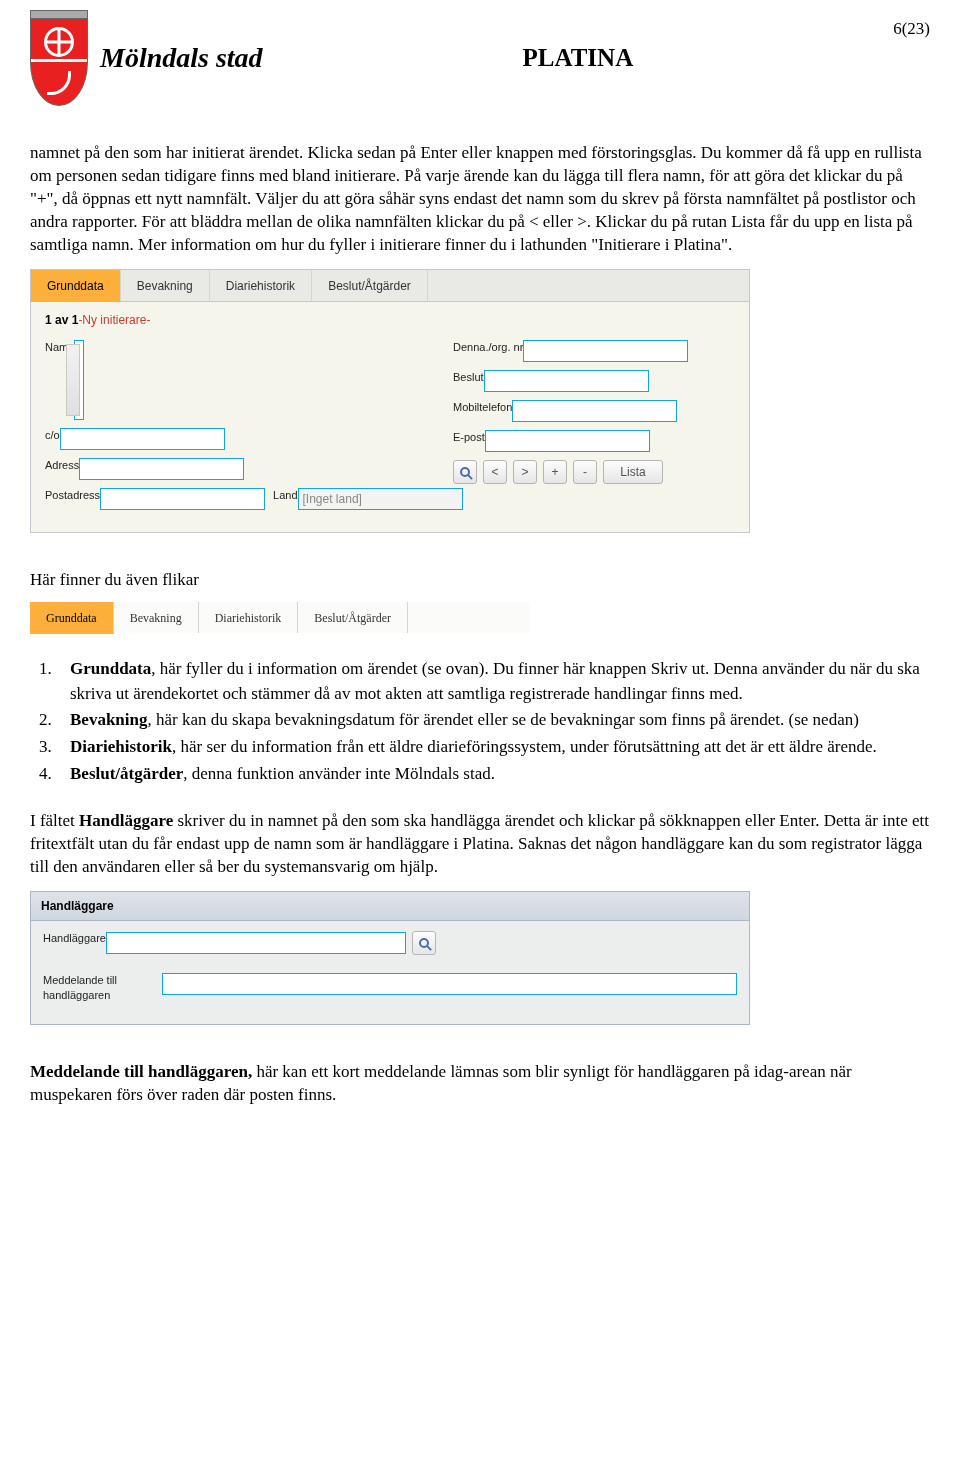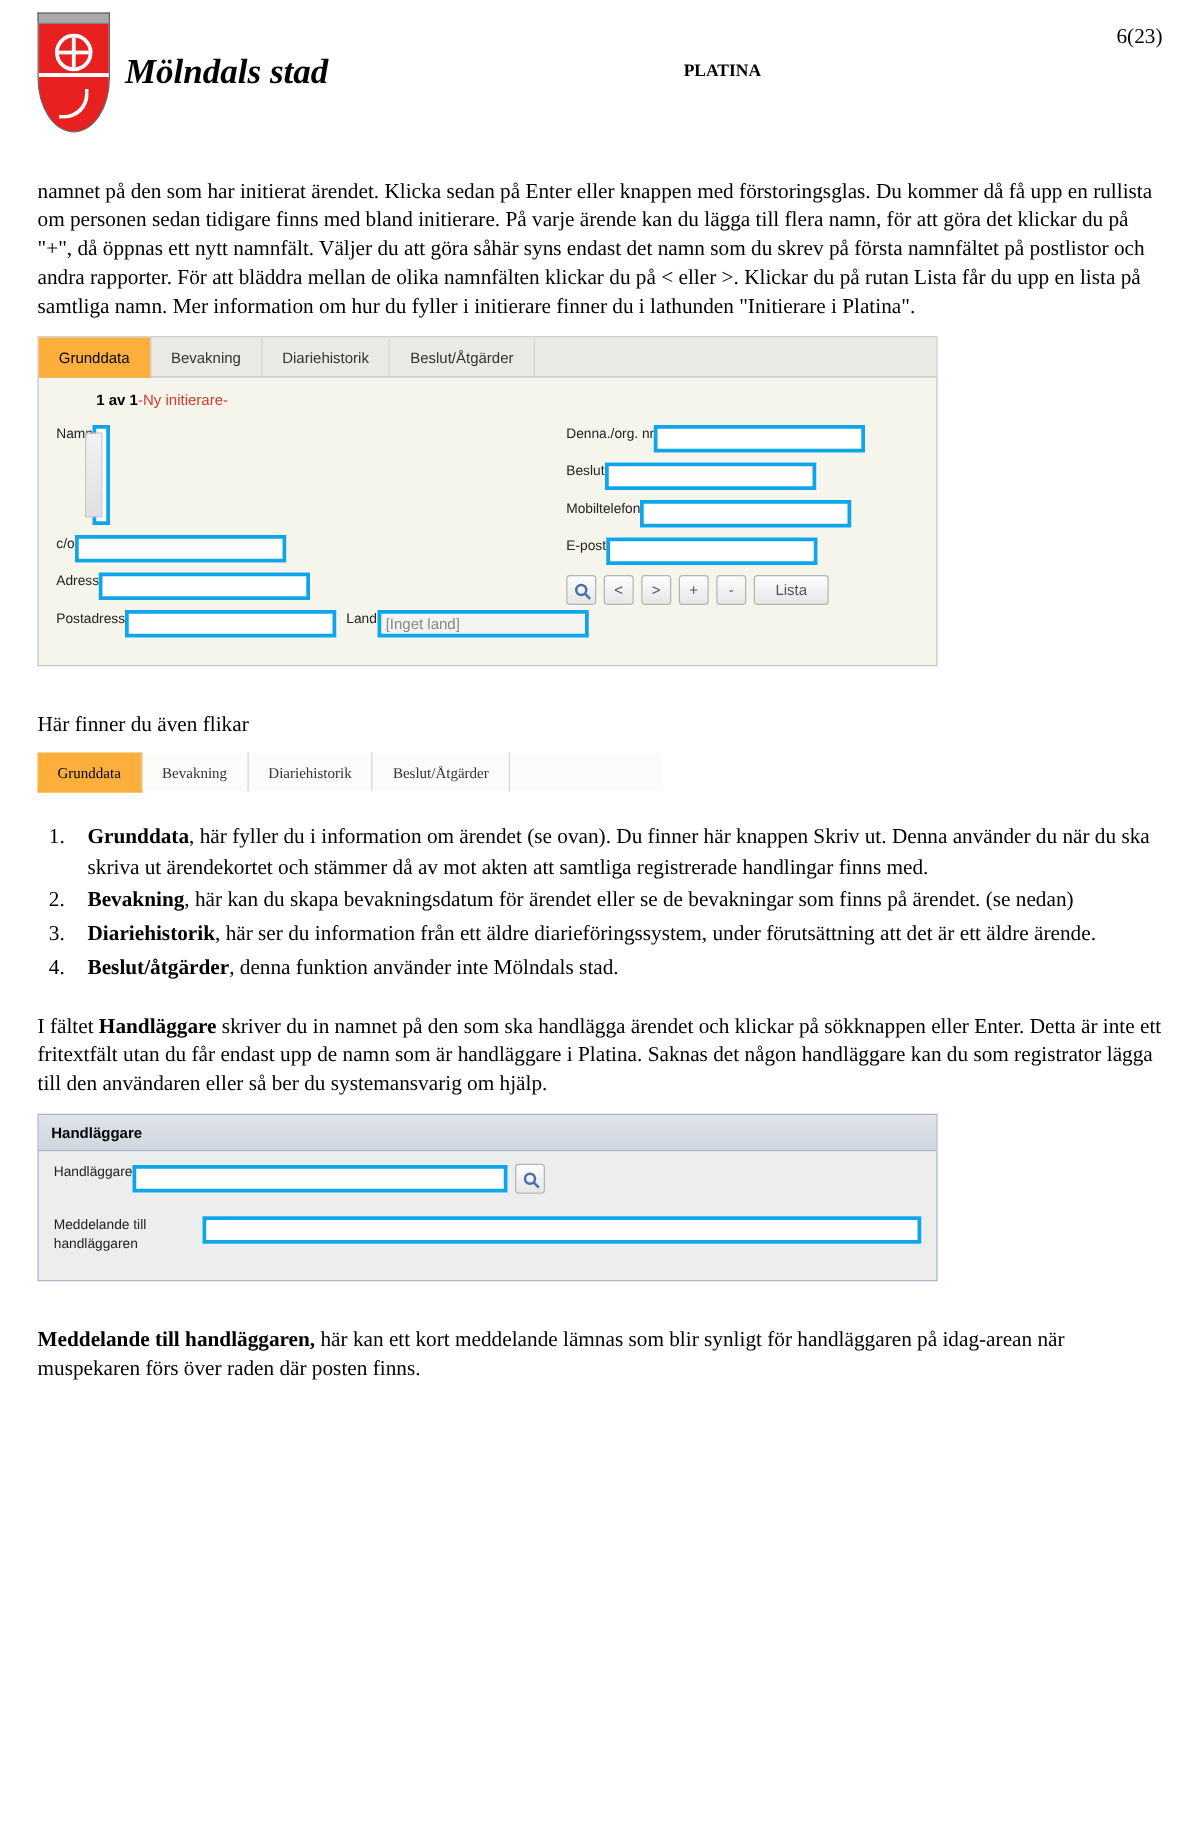--- a/index.html
+++ b/index.html
@@ -9,42 +9,42 @@
   .hdr-left { display: flex; align-items: center; gap: 12px; font-style: italic; }
   .crest { width: 58px; height: 96px; display: flex; flex-direction: column; }
   .crest-top { height: 8px; background: #aaa; border-top: 1px solid #666; border-left: 1px solid #666; border-right: 1px solid #666; }
   .crest-body { flex: 1; background: linear-gradient(#e82020 0 46%, #fff 46% 50%, #e82020 50% 100%); border: 1px solid #666; border-bottom-left-radius: 40px 60px; border-bottom-right-radius: 40px 60px; position: relative; }
   .crest-wheel { position: absolute; top: 8px; left: 50%; transform: translateX(-50%); width: 30px; height: 30px; border: 3px solid #fff; border-radius: 50%; background: #e82020; }
   .crest-wheel::before, .crest-wheel::after { content:""; position:absolute; background:#fff; }
   .crest-wheel::before { top:50%; left:0; right:0; height:3px; transform:translateY(-50%); }
   .crest-wheel::after { left:50%; top:0; bottom:0; width:3px; transform:translateX(-50%); }
   .crest-hook { position:absolute; bottom:10px; left:50%; transform:translateX(-50%); width:24px; height:24px; border:3px solid #fff; border-top:none; border-left:none; border-bottom-right-radius: 20px; }
   .hdr-title { font-size: 28px; font-weight: bold; color: #000; }
-  .hdr-center { font-size: 14px; font-weight: bold; align-self: center; }
+  .hdr-center { font-size: 25px; font-weight: bold; align-self: center; }
   .hdr-right { font-size: 17px; padding-top: 8px; }
   
   p { margin: 0 0 4px 0; }
   .mt { margin-top: 24px; }
   .mtlg { margin-top: 36px; }
   .bold { font-weight: bold; }
   ol { margin-left: 26px; margin-top: 6px; line-height: 1.45; }
   ol li { padding-left: 14px; margin-bottom: 2px; }
   
   .panel { font-family: Arial, Helvetica, sans-serif; font-size: 12px; background: #f5f5ec; border: 1px solid #c2c7d0; margin-top: 12px; width: 720px; }
   .tabs { display: flex; background: #e9e9e5; border-bottom: 1px solid #c2c7d0; }
   .tabs.alone { width: 500px; background: #fbfbfa; border: none; margin-top: 10px; }
   .tab { padding: 8px 16px 6px 16px; font-size: 12px; color: #333; cursor: pointer; border-right: 1px solid #d6d6d0; }
   .tab.active { background: #fcaf3a; color: #000; border-bottom: 2px solid #fcaf3a; margin-bottom: -1px; }
   .panel-inner { padding: 0; }
-  .panel-title-row { padding: 10px 14px 8px 14px; font-weight: bold; margin-left: 32px; }
+  .panel-title-row { padding: 10px 14px 8px 14px; font-weight: bold; }
   .panel-title-row .red { color: #d23a2b; font-weight: normal; }
   .field-grid { display: grid; grid-template-columns: 390px 1fr; gap: 0 18px; padding: 4px 14px 14px 14px; }
   .fblock { display: flex; flex-direction: row; margin-bottom: 8px; }
   .flabel { font-size: 11px; margin-bottom: 3px; color: #222; }
-  .finput { height: 22px; border: 3px solid #0ea5e9; background: #fff; padding: 2px 4px; font-size: 12px; }
+  .finput { height: 22px; border: 1px solid #0ea5e9; background: #fff; padding: 2px 4px; font-size: 12px; }
   .fselect { background: #f3f3f1; color: #888; }
   .big-list { height: 80px; position: relative; }
   .big-list::after { content:""; position:absolute; right:3px; top:3px; bottom:3px; width:12px; background: linear-gradient(#f2f2f2,#e0e0e0); border:1px solid #c8c8c8; }
   .row2 { display:flex; gap:8px; }
   .row2 > * { flex: 1; }
   .btnrow { display:flex; gap:6px; align-items:flex-end; }
   .btn-sm { height:24px; min-width:24px; padding:0 6px; background:linear-gradient(#fdfdfd,#e6e6e6); border:1px solid #b5b5b5; border-radius:3px; font-size:12px; color:#555; display:flex; align-items:center; justify-content:center; cursor:pointer; }
   .btn-sm.wide { min-width:60px; }
   .mag { width:10px; height:10px; border:2px solid #4a6ea9; border-radius:50%; position:relative; }
   .mag::after { content:""; position:absolute; width:6px; height:2px; background:#4a6ea9; bottom:-3px; right:-5px; transform:rotate(45deg); }

